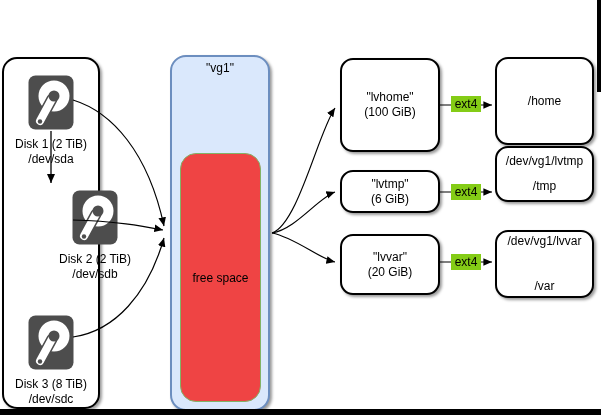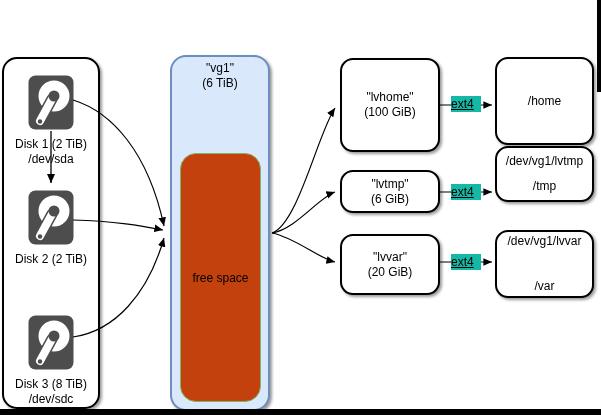--- a/index.html
+++ b/index.html
@@ -11,28 +11,28 @@
   .box{
     background:#ffffff;border:2px solid #000000;border-radius:13px;
     box-shadow:2px 2px 3px rgba(0,0,0,0.40);
   }
   .panel{border-radius:15px;}
   .vg{
     background:#dae8fc;border:2px solid #6c8ebf;border-radius:16px;
     box-shadow:2px 2px 3px rgba(0,0,0,0.40);text-align:center;padding-top:4px;line-height:15px;
   }
   .free{
-    background:#c2410c;border:1.5px solid #82b366;border-radius:16px;
+    background:#ef4444;border:1.5px solid #82b366;border-radius:16px;
     display:flex;align-items:center;justify-content:center;
   }
   .cc{display:flex;flex-direction:column;align-items:center;justify-content:center;text-align:center;line-height:15px;}
   .disk-item{width:98px;left:2px;text-align:center;line-height:15px;}
   .disk-item .lbl{margin-top:3px;}
   .edge-label{
-    background:#14b8a6;text-align:left;line-height:16px;z-index:3;text-decoration:underline;
+    background:#84cc16;text-align:center;line-height:16px;z-index:3;
   }
   svg.overlay{position:absolute;left:0;top:0;z-index:2;pointer-events:none;}
   .strip{background:#000000;z-index:4;}
   .txt{display:block;}
 </style>
 </head>
 <body>
 
 <div id="canvas">
 
@@ -46,52 +46,52 @@
       <line x1="12" y1="46" x2="24" y2="24" stroke="#ffffff" stroke-width="8" stroke-linecap="round"></line>
       <circle cx="26" cy="21" r="5.5" fill="#4d4d4d"></circle>
       <circle cx="12" cy="46.5" r="2.2" fill="#4d4d4d"></circle>
     </svg>
     <div class="lbl">
       <span class="txt">Disk 1 (2 TiB)</span>
       <span class="txt">/dev/sda</span>
     </div>
   </div>
 
-  <div class="abs disk-item" style="top:190px;">
+  <div class="abs disk-item" style="top:190px;margin-left:44px;">
     <svg width="46" height="55" viewBox="0 0 46 55">
       <rect x="0.5" y="0.5" width="45" height="54" rx="7" fill="#4d4d4d"></rect>
       <circle cx="26" cy="21" r="15.5" fill="#ffffff"></circle>
       <line x1="12" y1="46" x2="24" y2="24" stroke="#4d4d4d" stroke-width="11" stroke-linecap="round"></line>
       <line x1="12" y1="46" x2="24" y2="24" stroke="#ffffff" stroke-width="8" stroke-linecap="round"></line>
       <circle cx="26" cy="21" r="5.5" fill="#4d4d4d"></circle>
       <circle cx="12" cy="46.5" r="2.2" fill="#4d4d4d"></circle>
     </svg>
     <div class="lbl">
       <span class="txt">Disk 2 (2 TiB)</span>
+      <span class="txt">/dev/sdb</span>
     </div>
   </div>
 
   <div class="abs disk-item" style="top:315px;">
     <svg width="46" height="55" viewBox="0 0 46 55">
       <rect x="0.5" y="0.5" width="45" height="54" rx="7" fill="#4d4d4d"></rect>
       <circle cx="26" cy="21" r="15.5" fill="#ffffff"></circle>
       <line x1="12" y1="46" x2="24" y2="24" stroke="#4d4d4d" stroke-width="11" stroke-linecap="round"></line>
       <line x1="12" y1="46" x2="24" y2="24" stroke="#ffffff" stroke-width="8" stroke-linecap="round"></line>
       <circle cx="26" cy="21" r="5.5" fill="#4d4d4d"></circle>
       <circle cx="12" cy="46.5" r="2.2" fill="#4d4d4d"></circle>
     </svg>
     <div class="lbl">
       <span class="txt">Disk 3 (8 TiB)</span>
       <span class="txt">/dev/sdc</span>
     </div>
   </div>
 
   <div class="abs vg" style="left:170px;top:55px;width:100px;height:356px;">
     <span class="txt">"vg1"</span>
-    <span class="txt">(6 TiB)</span>
   </div>
   <div class="abs free" style="left:180px;top:153px;width:81px;height:249px;">
     <span>free space</span>
   </div>
 
   <div class="abs box cc" style="left:340px;top:58px;width:100px;height:94px;">
     <span class="txt">"lvhome"</span>
     <span class="txt">(100 GiB)</span>
   </div>
   <div class="abs box cc" style="left:340px;top:170px;width:100px;height:43px;">

